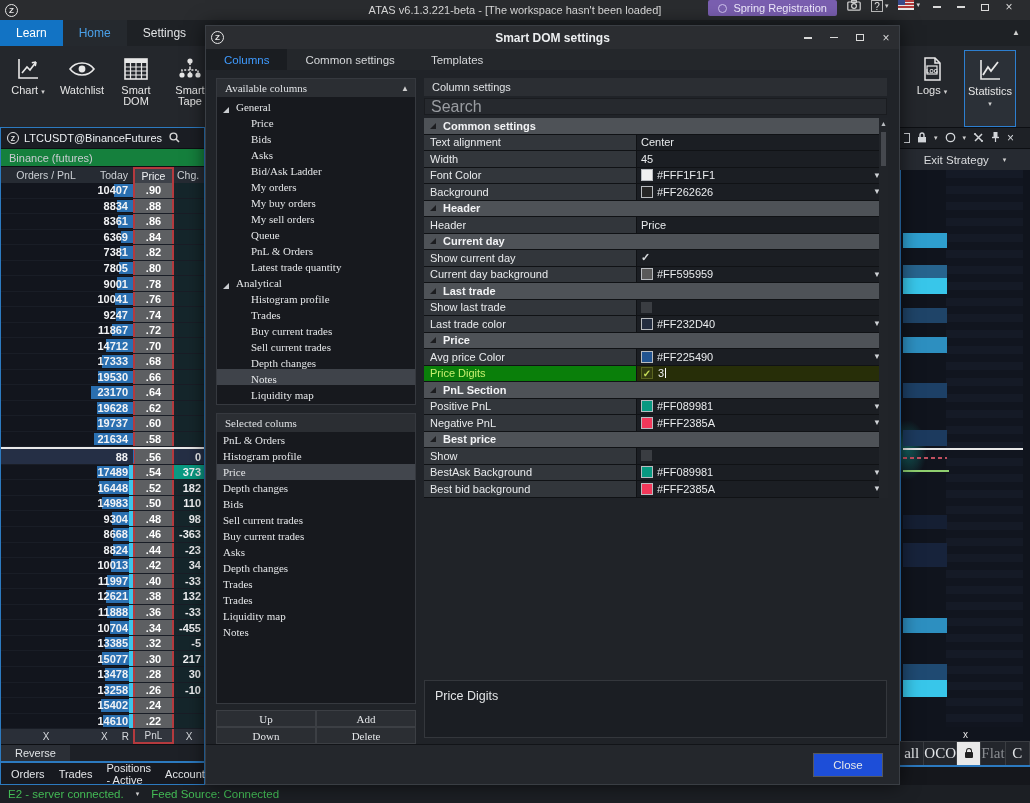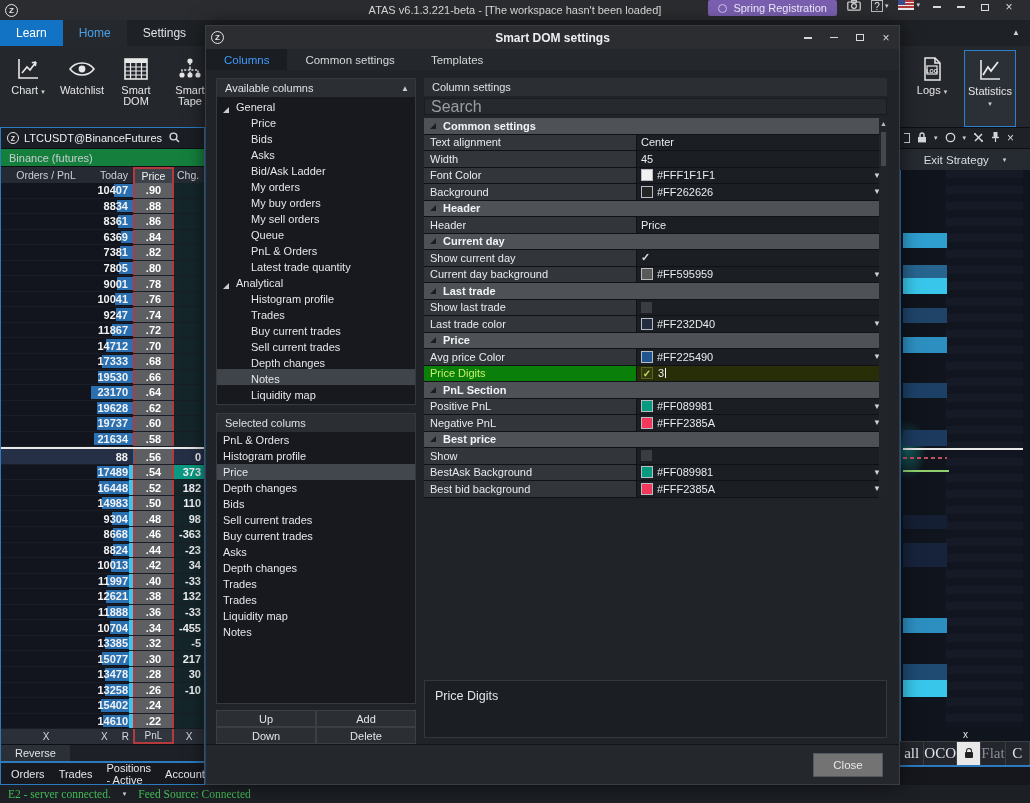--- a/index.html
+++ b/index.html
@@ -71,21 +71,21 @@
   .tfoot .c1{display:flex;align-items:center;justify-content:center;}
   .tfoot .c2{display:flex;align-items:center;justify-content:space-between;padding:0 4px 0 10px;}
   .tfoot .c3{display:flex;align-items:center;justify-content:center;border:2px solid #b43a3e;border-top:none;background:#31353d;}
   .tfoot .c4{display:flex;align-items:center;justify-content:center;}
   .reverse-row{height:17px;background:#1d2026;border-top:1px solid #0d0f13;display:flex;align-items:stretch;}
   .reverse-btn{background:#2b2f36;padding:0 14px;display:flex;align-items:center;color:#dfe2e5;}
 
   
   .bottom-tabs{position:absolute;left:0;top:762px;width:205px;height:23px;background:#17191f;border:1px solid #2c7ac0;display:flex;align-items:center;gap:2px;padding:0 4px;}
   .btab{padding:0 6px;color:#e3e5e8;font-size:11px;}
-  .statusbar{position:absolute;left:0;top:785px;width:1030px;height:18px;background:#1c1f24;display:flex;align-items:center;gap:12px;padding:0 8px;font-family:Liberation Serif, serif;}
+  .statusbar{position:absolute;left:0;top:785px;width:1030px;height:18px;background:#1c1f24;display:flex;align-items:center;gap:12px;padding:0 8px;}
   .st-green{color:#43bb55;font-size:11.5px;}
   .st-dd{font-size:7px;color:#cfcfcf;}
 
   
   .right-region{position:absolute;left:900px;top:20px;width:130px;height:765px;background:#14161b;}
   .rr-ribbon{height:26px;background:#1e2125;position:relative;}
   .rr-collapse{position:absolute;right:10px;top:8px;font-size:8px;color:#cfcfcf;}
   .rr-toolbar{height:81px;background:#24272c;display:flex;gap:4px;padding-left:4px;}
   .rr-icons{height:21px;background:#1e2126;display:flex;align-items:center;gap:7px;padding:0 4px;color:#d3d6da;border-top:1px solid #0d0f13;}
   .rr-icons .half{width:6px;height:10px;border:1.2px solid #cfd2d6;border-left:none;}
@@ -111,24 +111,24 @@
   .dialog{position:absolute;left:205px;top:25px;width:695px;height:760px;background:#202328;border:1px solid #3a3e44;box-shadow:0 0 18px rgba(0,0,0,.6);}
   .dlg-title{height:23px;background:#2b2d31;display:flex;align-items:center;position:relative;}
   .dlg-logo{width:13px;height:13px;border:1.5px solid #e8e8e8;border-radius:50%;margin-left:5px;font-size:8px;font-weight:bold;display:flex;align-items:center;justify-content:center;color:#e8e8e8;}
   .dlg-title-text{position:absolute;left:0;right:0;text-align:center;font-size:12px;font-weight:bold;color:#eceef0;}
   .dlg-winbtns{position:absolute;right:6px;display:flex;gap:12px;align-items:center;}
   .dlg-tabs{height:21px;background:#24272b;display:flex;align-items:stretch;}
   .dtab{padding:0 18px;display:flex;align-items:center;color:#d6d8da;font-size:11.5px;}
   .dtab.active{background:#1a1d21;color:#3f9bff;}
   .dlg-body{position:absolute;left:0;top:44px;right:0;bottom:40px;display:flex;}
   .dlg-footer{position:absolute;left:0;bottom:0;right:0;height:40px;background:#24272c;border-top:1px solid #121418;display:flex;align-items:center;justify-content:flex-end;padding-right:16px;}
-  .close-btn{width:70px;height:24px;background:#737373;border:1px solid #55585e;color:#e6e8ea;display:flex;align-items:center;justify-content:center;font-size:11.5px;}
+  .close-btn{width:70px;height:24px;background:#1d4ed8;border:1px solid #55585e;color:#e6e8ea;display:flex;align-items:center;justify-content:center;font-size:11.5px;}
 
   
-  .dlg-left{width:200px;flex:none;margin:8px 0 0 10px;display:flex;flex-direction:column;}
+  .dlg-left{width:200px;flex:none;margin:8px 0 0 10px;display:flex;flex-direction:column;font-family:Liberation Serif, serif;}
   .lbox{border:1px solid #36393f;background:#17191e;display:flex;flex-direction:column;}
   .lbox-head{height:18px;background:#2b2e33;display:flex;align-items:center;padding:0 8px;color:#dfe1e4;position:relative;flex:none;}
   .lbox-head .up-ar{position:absolute;right:6px;font-size:8px;color:#cfcfcf;}
   .avail{height:328px;}
   .sel{height:291px;margin-top:8px;}
   .titem{height:16px;display:flex;align-items:flex-end;padding-left:6px;color:#e4e6e8;flex:none;}
   .titem .t-tri{display:none;width:0;height:0;border-left:6px solid transparent;border-bottom:6px solid #c9ccd0;margin-right:7px;}
   .titem.group .t-tri{display:inline-block;}
   .titem.child{padding-left:34px;}
   .titem.selected{background:#3f434a;}

